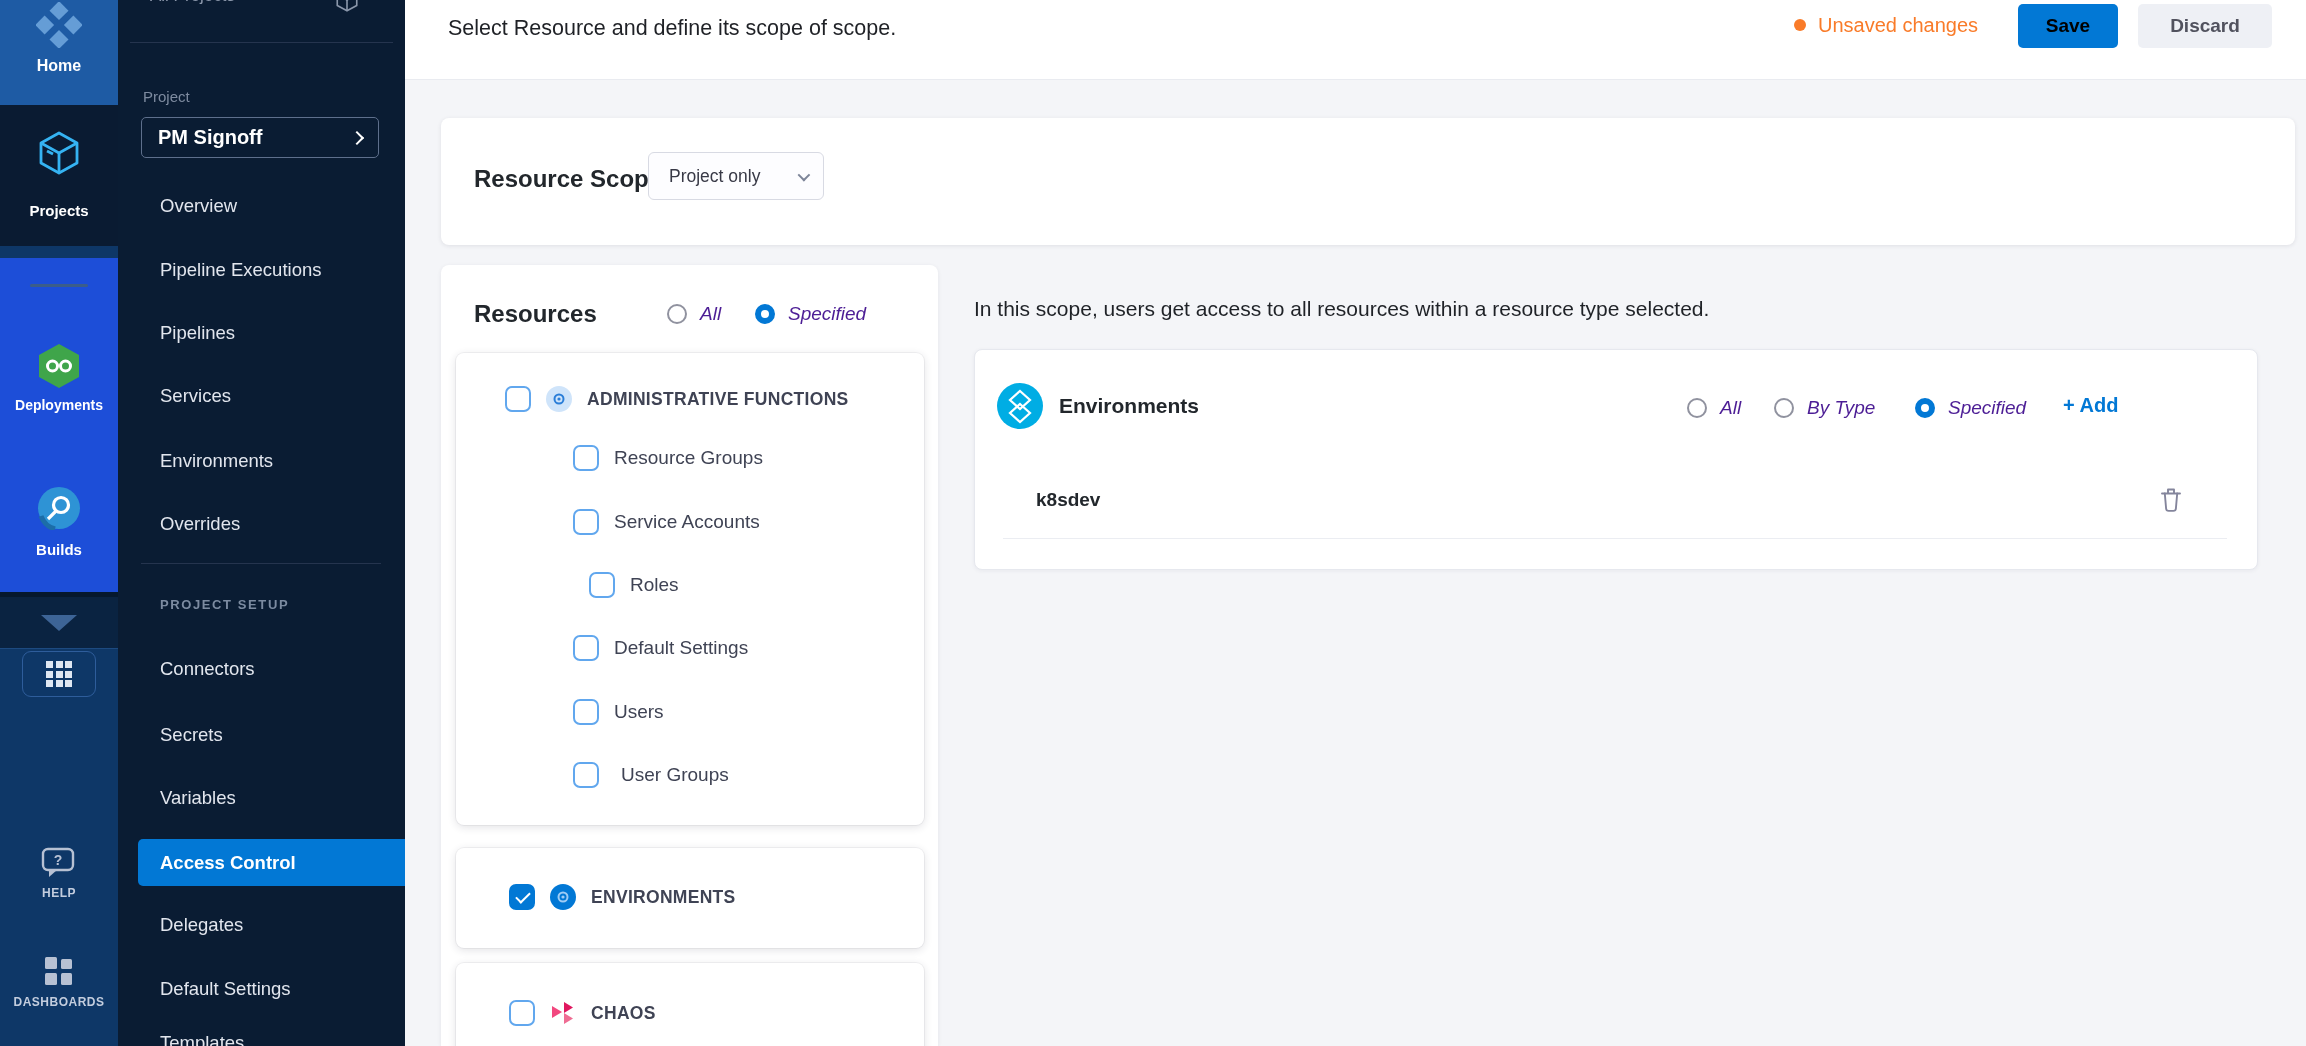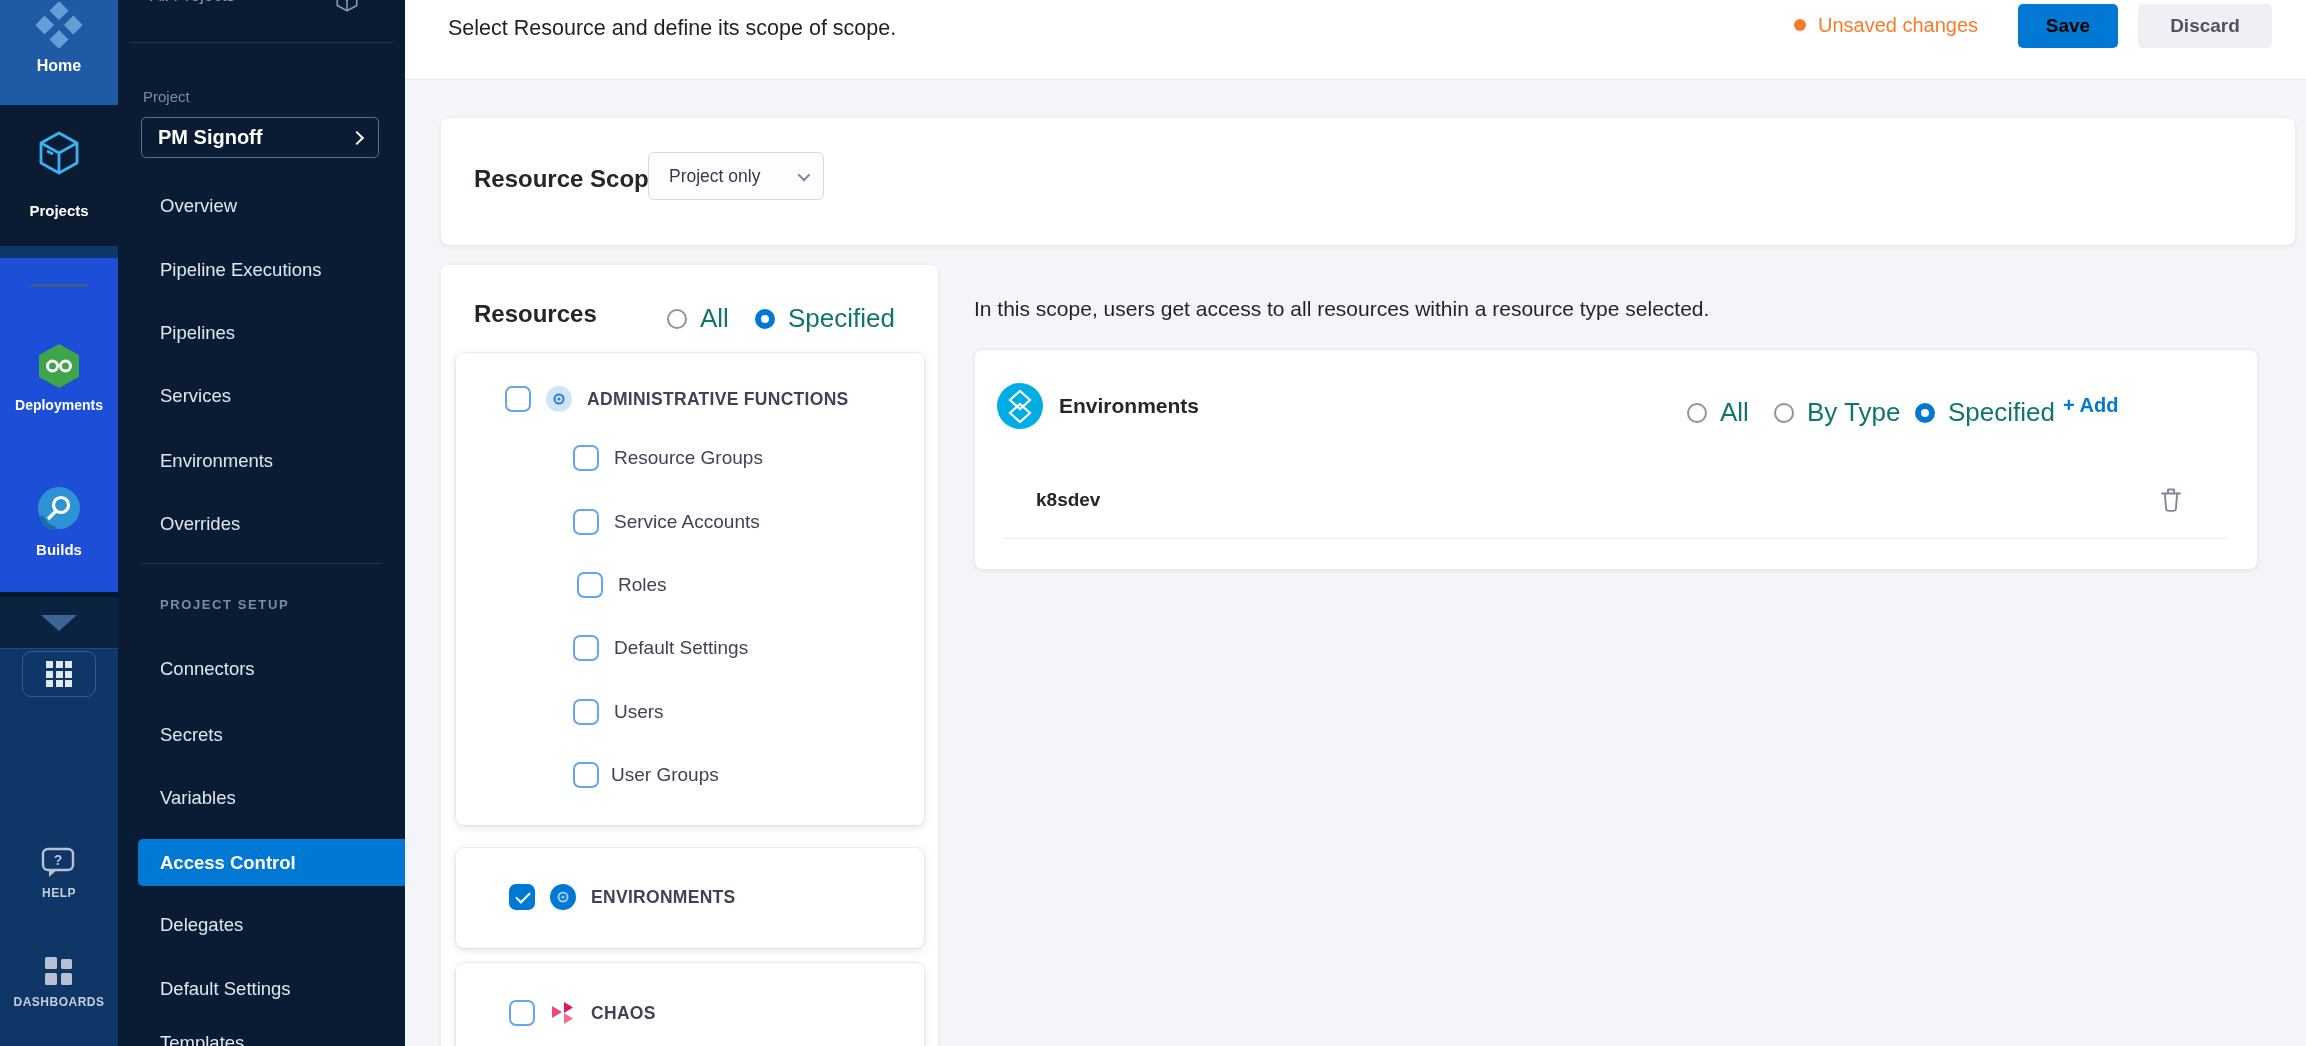--- a/index.html
+++ b/index.html
@@ -42,21 +42,21 @@
   #scope-label { left:33px; top:47px; font-size:24px; font-weight:bold; color:#22272c; }
   #scope-dd { left:207px; top:34px; width:176px; height:48px; background:#fdfdff; border:1px solid #d8dae3; border-radius:6px; display:flex; align-items:center; justify-content:space-between; padding:0 16px 0 20px; cursor:pointer; }
   #scope-dd .val { font-size:17.5px; color:#383946; }
   .chev-down { width:9px; height:9px; border-right:2px solid #7d8598; border-bottom:2px solid #7d8598; transform:rotate(45deg) translateY(-2px); }
 
   
   #res-panel { left:441px; top:265px; width:497px; height:781px; background:#fff; border-radius:8px 8px 0 0; box-shadow:0 1px 4px rgba(40,41,61,0.08); }
   #res-title { left:33px; top:35px; font-size:24px; font-weight:bold; color:#22272c; }
   .radio { width:20px; height:20px; border-radius:50%; background:#fff; border:2px solid #90929f; cursor:pointer; }
   .radio.sel { border:6px solid var(--accent,#0278d5); }
-  .radio-lab { font-size:26px; color:#0f766e; }
+  .radio-lab { font-size:19px; color:#4c1d95;font-style:italic; }
   .rcard { left:15px; width:468px; background:#fff; border-radius:8px; box-shadow:0 0 0 1px rgba(40,41,61,0.05), 0 2px 8px rgba(40,41,61,0.14); }
   .cbx { width:26px; height:26px; border:2px solid #61a7ee; border-radius:7px; background:#fff; cursor:pointer; position:relative; }
   .cbx.on { background:var(--accent,#0278d5); border-color:var(--accent,#0278d5); }
   .cbx.on::after { content:""; position:absolute; left:5px; top:6px; width:12px; height:6px; border-left:2.5px solid #fff; border-bottom:2.5px solid #fff; transform:rotate(-45deg); }
   .grp-lab { font-size:17.5px; font-weight:600; color:#3f4354; letter-spacing:0.3px; }
   .sub-lab { font-size:19px; color:#3f4354; }
   .row-flex { display:flex; align-items:center; }
 
   
   #detail-desc { left:974px; top:297px; font-size:21px; color:#1f2227; }
@@ -246,33 +246,33 @@
         <span class="grp-lab">ADMINISTRATIVE FUNCTIONS</span>
       </div>
       <div class="abs row-flex" style="left:117px;top:92px;gap:15px;">
         <span class="cbx"></span>
         <span class="sub-lab">Resource Groups</span>
       </div>
       <div class="abs row-flex" style="left:117px;top:156px;gap:15px;">
         <span class="cbx"></span>
         <span class="sub-lab">Service Accounts</span>
       </div>
-      <div class="abs row-flex" style="left:121px;top:219px;gap:15px;">
+      <div class="abs row-flex" style="left:133px;top:219px;gap:15px;">
         <span class="cbx"></span>
         <span class="sub-lab">Roles</span>
       </div>
       <div class="abs row-flex" style="left:117px;top:282px;gap:15px;">
         <span class="cbx"></span>
         <span class="sub-lab">Default Settings</span>
       </div>
       <div class="abs row-flex" style="left:117px;top:346px;gap:15px;">
         <span class="cbx"></span>
         <span class="sub-lab">Users</span>
       </div>
-      <div class="abs row-flex" style="left:117px;top:409px;gap:12px;">
+      <div class="abs row-flex" style="left:117px;top:409px;gap:22px;">
         <span class="cbx"></span>
         <span class="sub-lab">User Groups</span>
       </div>
     </div>
 
     <div class="abs rcard" style="top:583px;height:100px;">
       <div class="abs row-flex" style="left:53px;top:36px;gap:15px;">
         <span class="cbx on"></span>
         <span>
           <svg width="26" height="26" viewBox="0 0 26 26">

